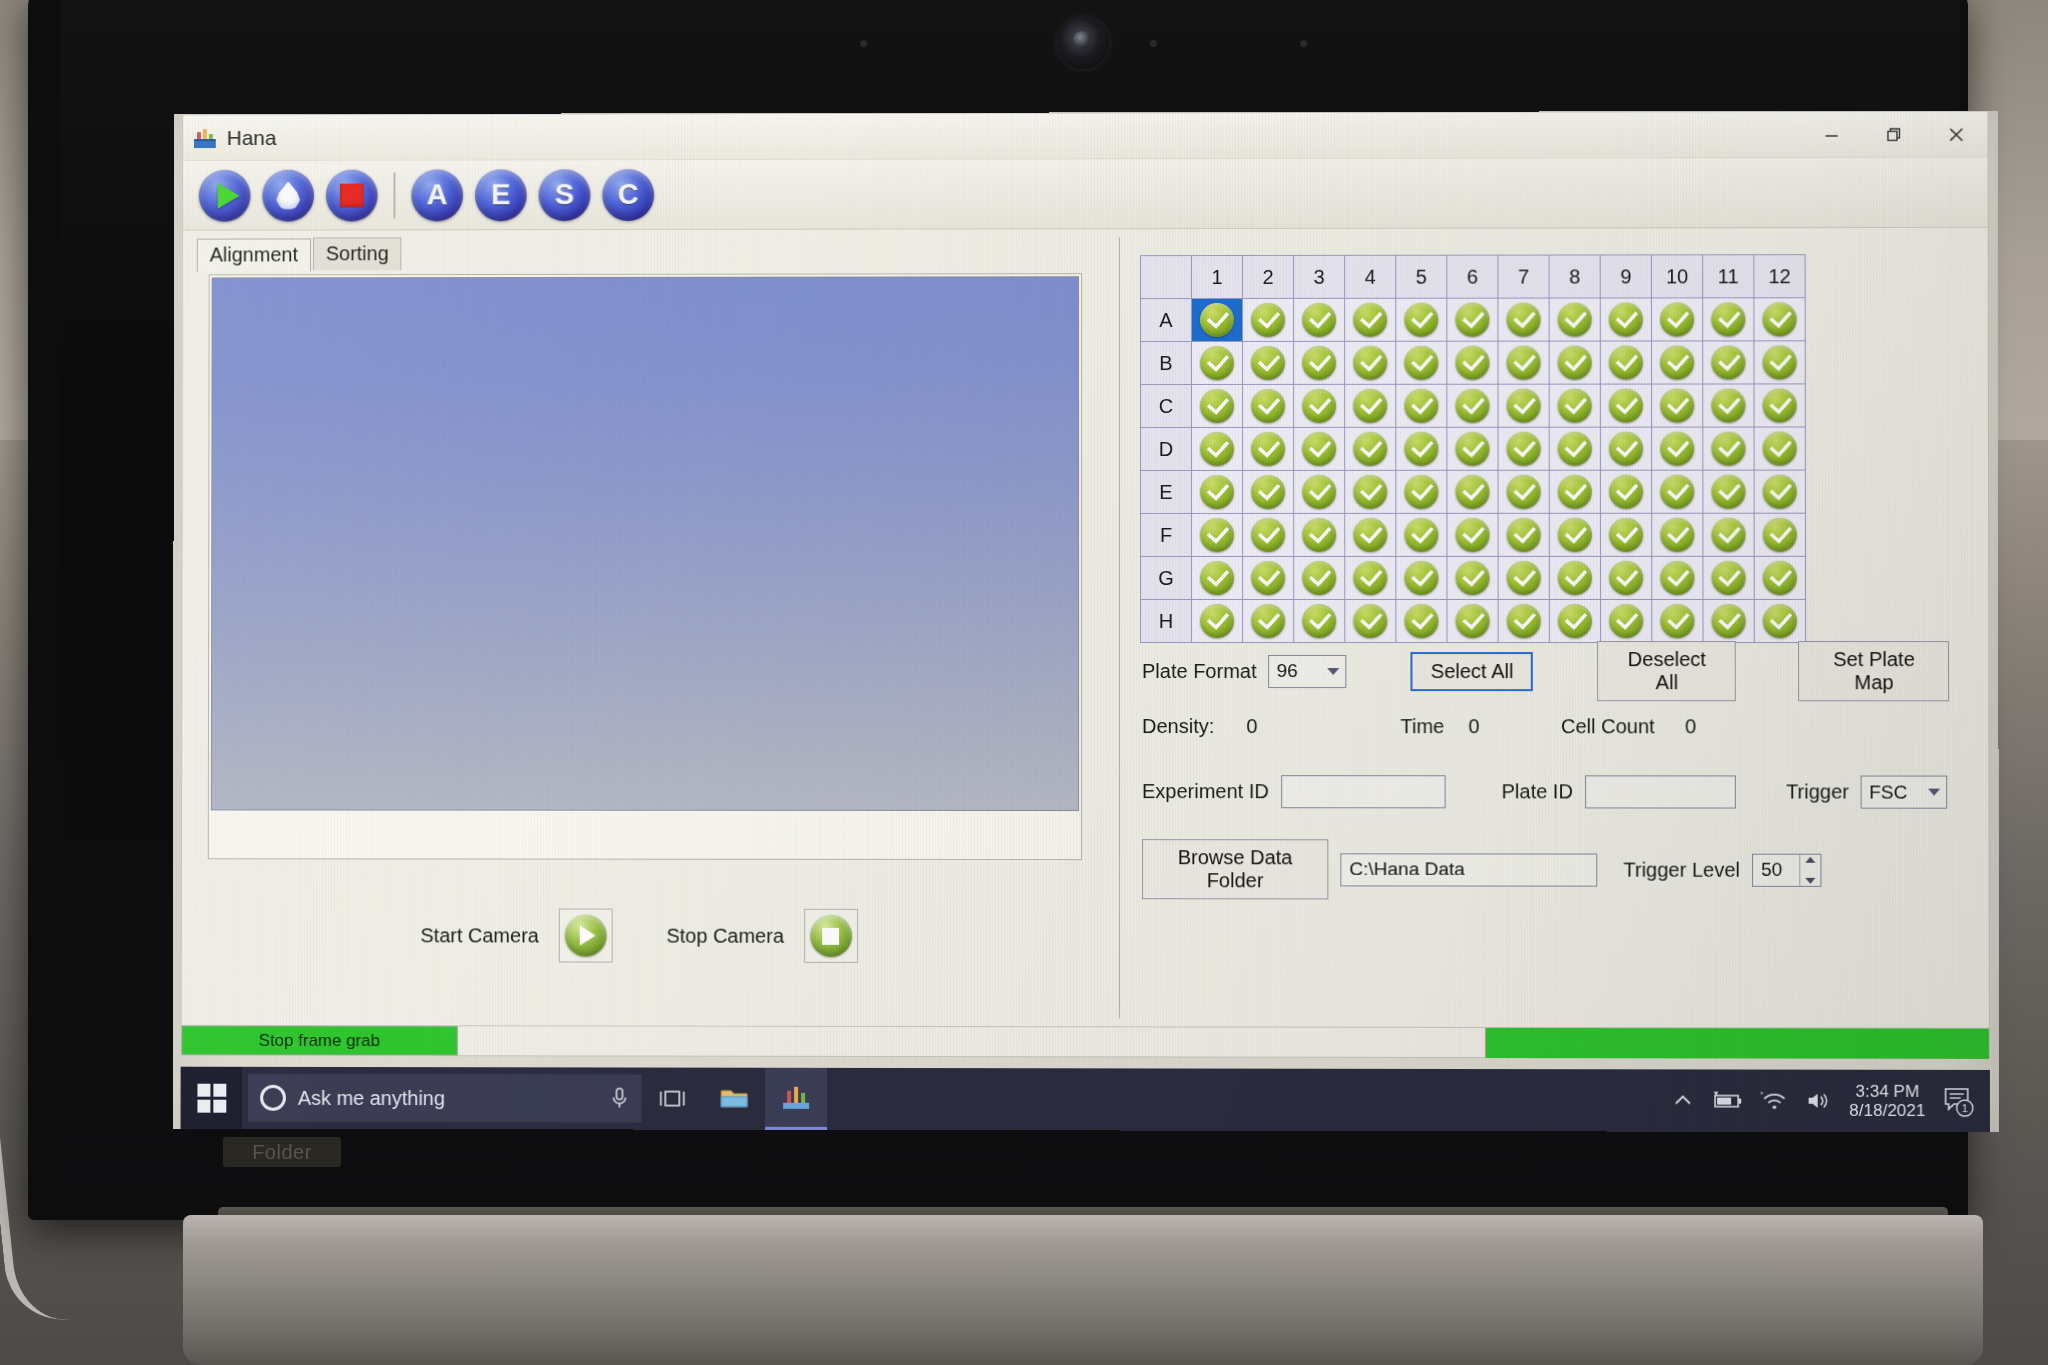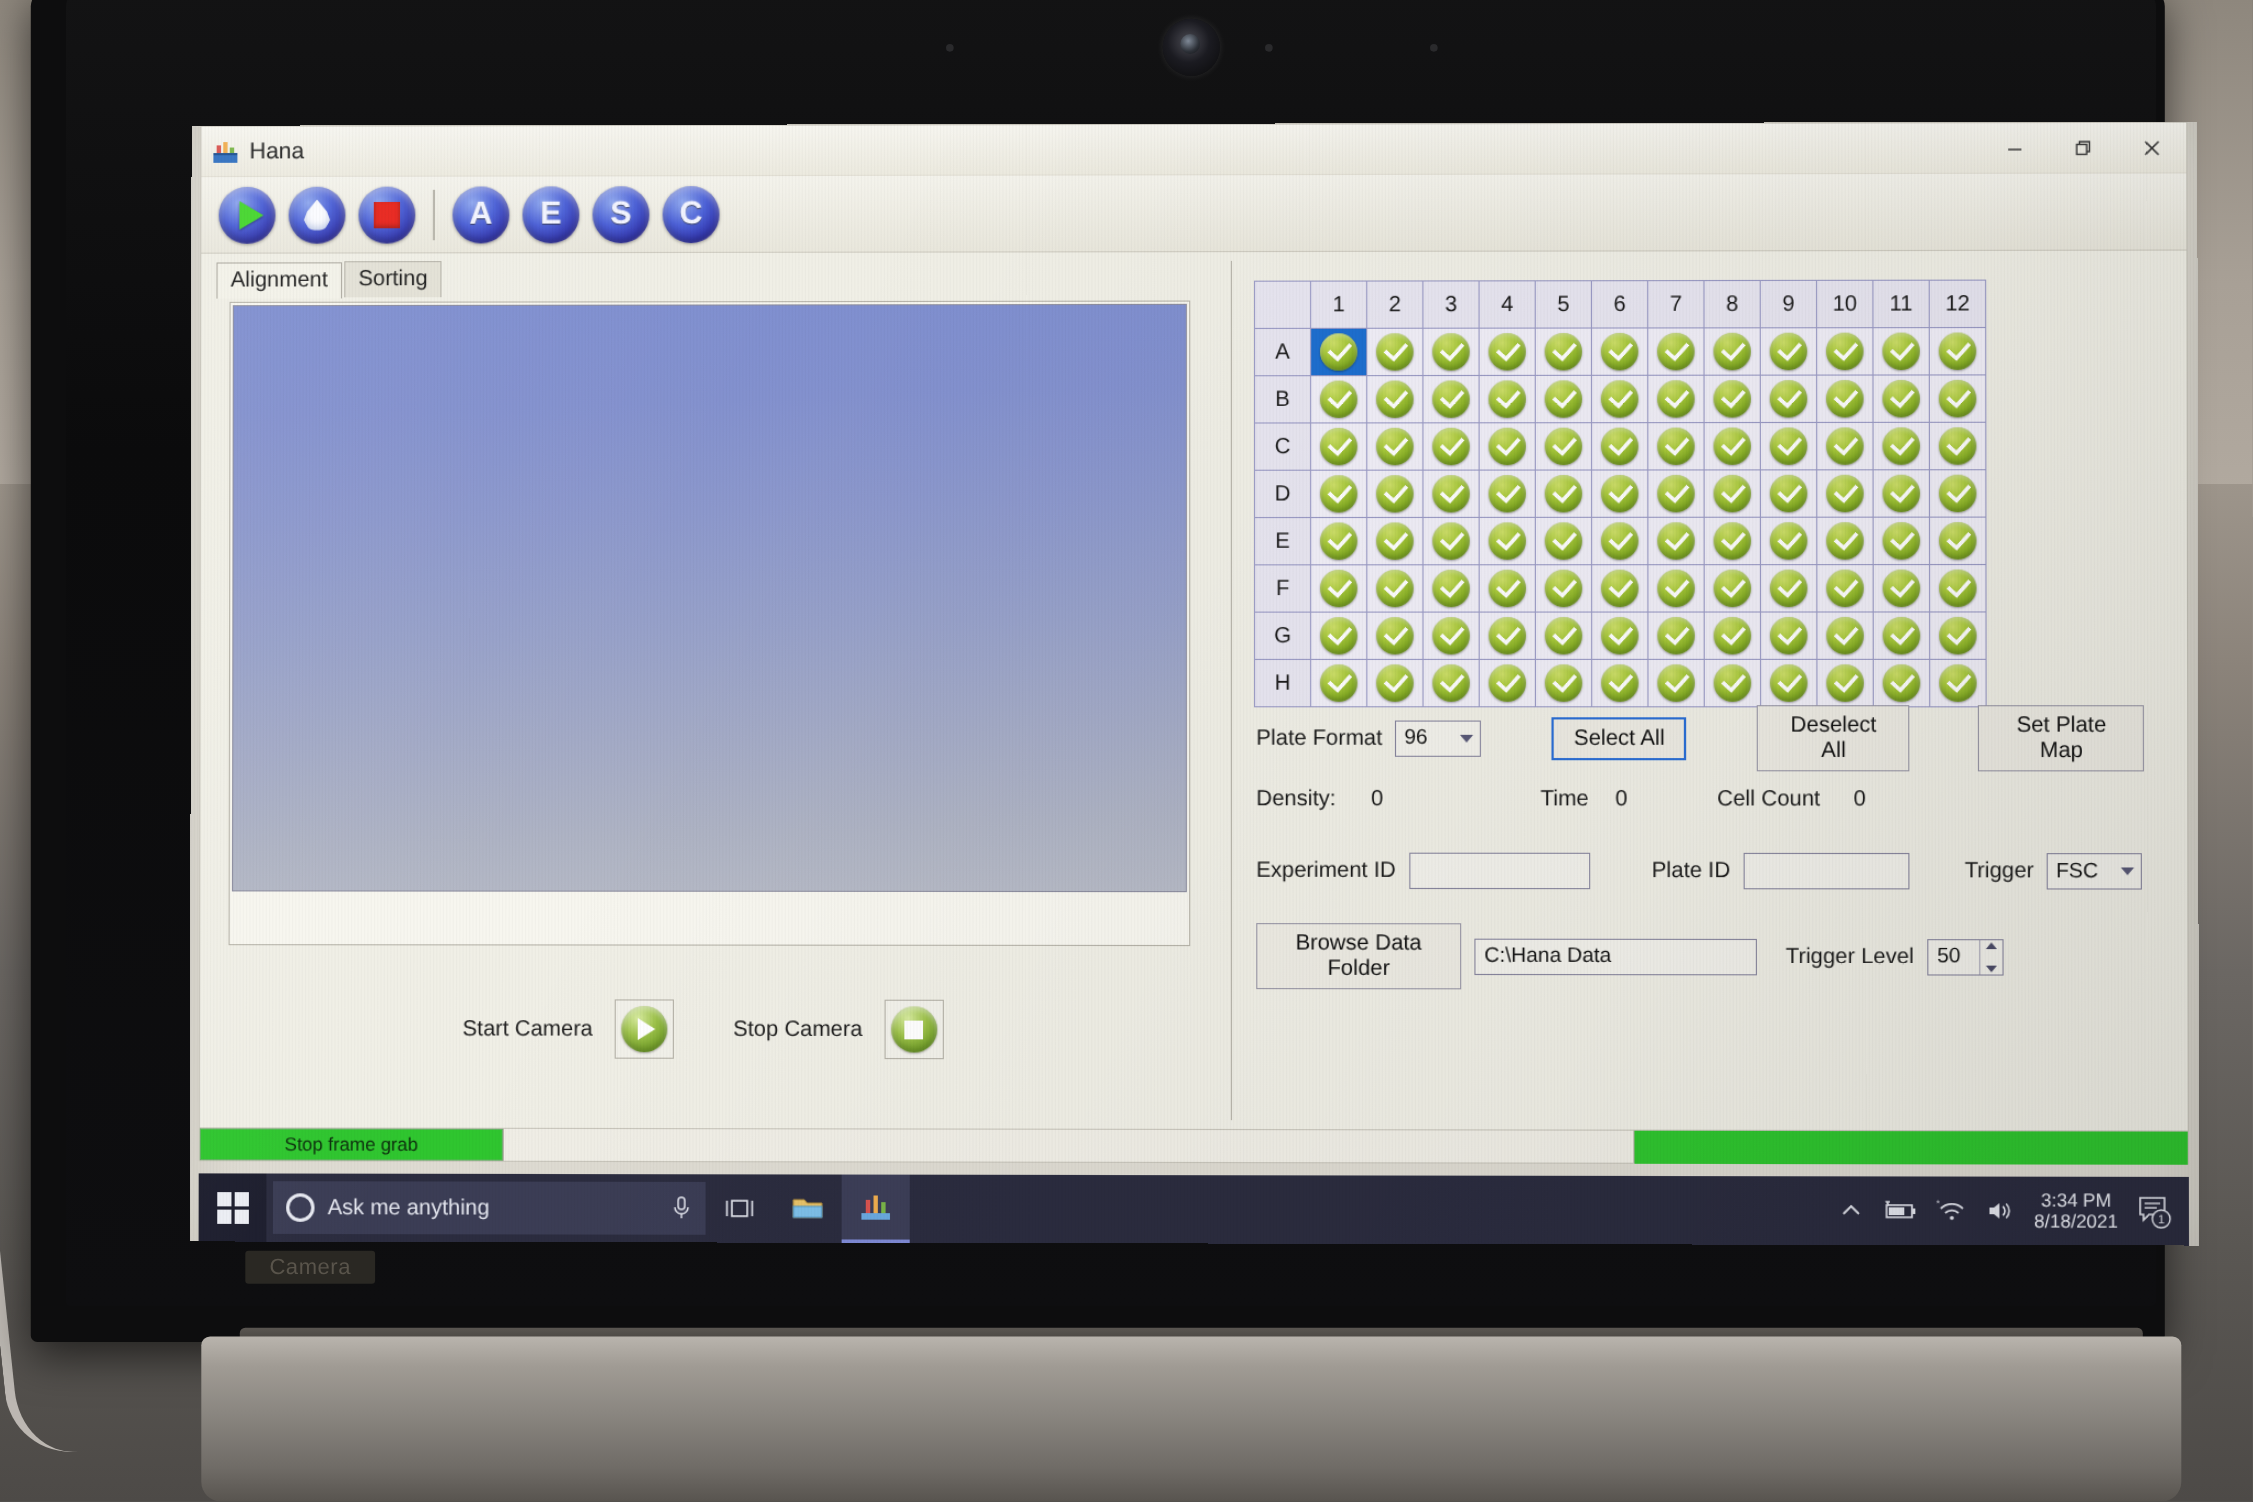--- a/index.html
+++ b/index.html
@@ -899,20 +899,20 @@
                 </svg>
               </span>
             </div>
           </div>
 
           <div id="scanlines"></div>
           <div id="screen-tint"></div>
         </div>
 
         <div id="lenovo-badge">
-          <span>Camera</span>
+          <span>Folder</span>
         </div>
       </div>
     </div>
     <div id="base-lip"></div>
     <div id="base"></div>
   </div>
 </div>
 
 </body></html>

